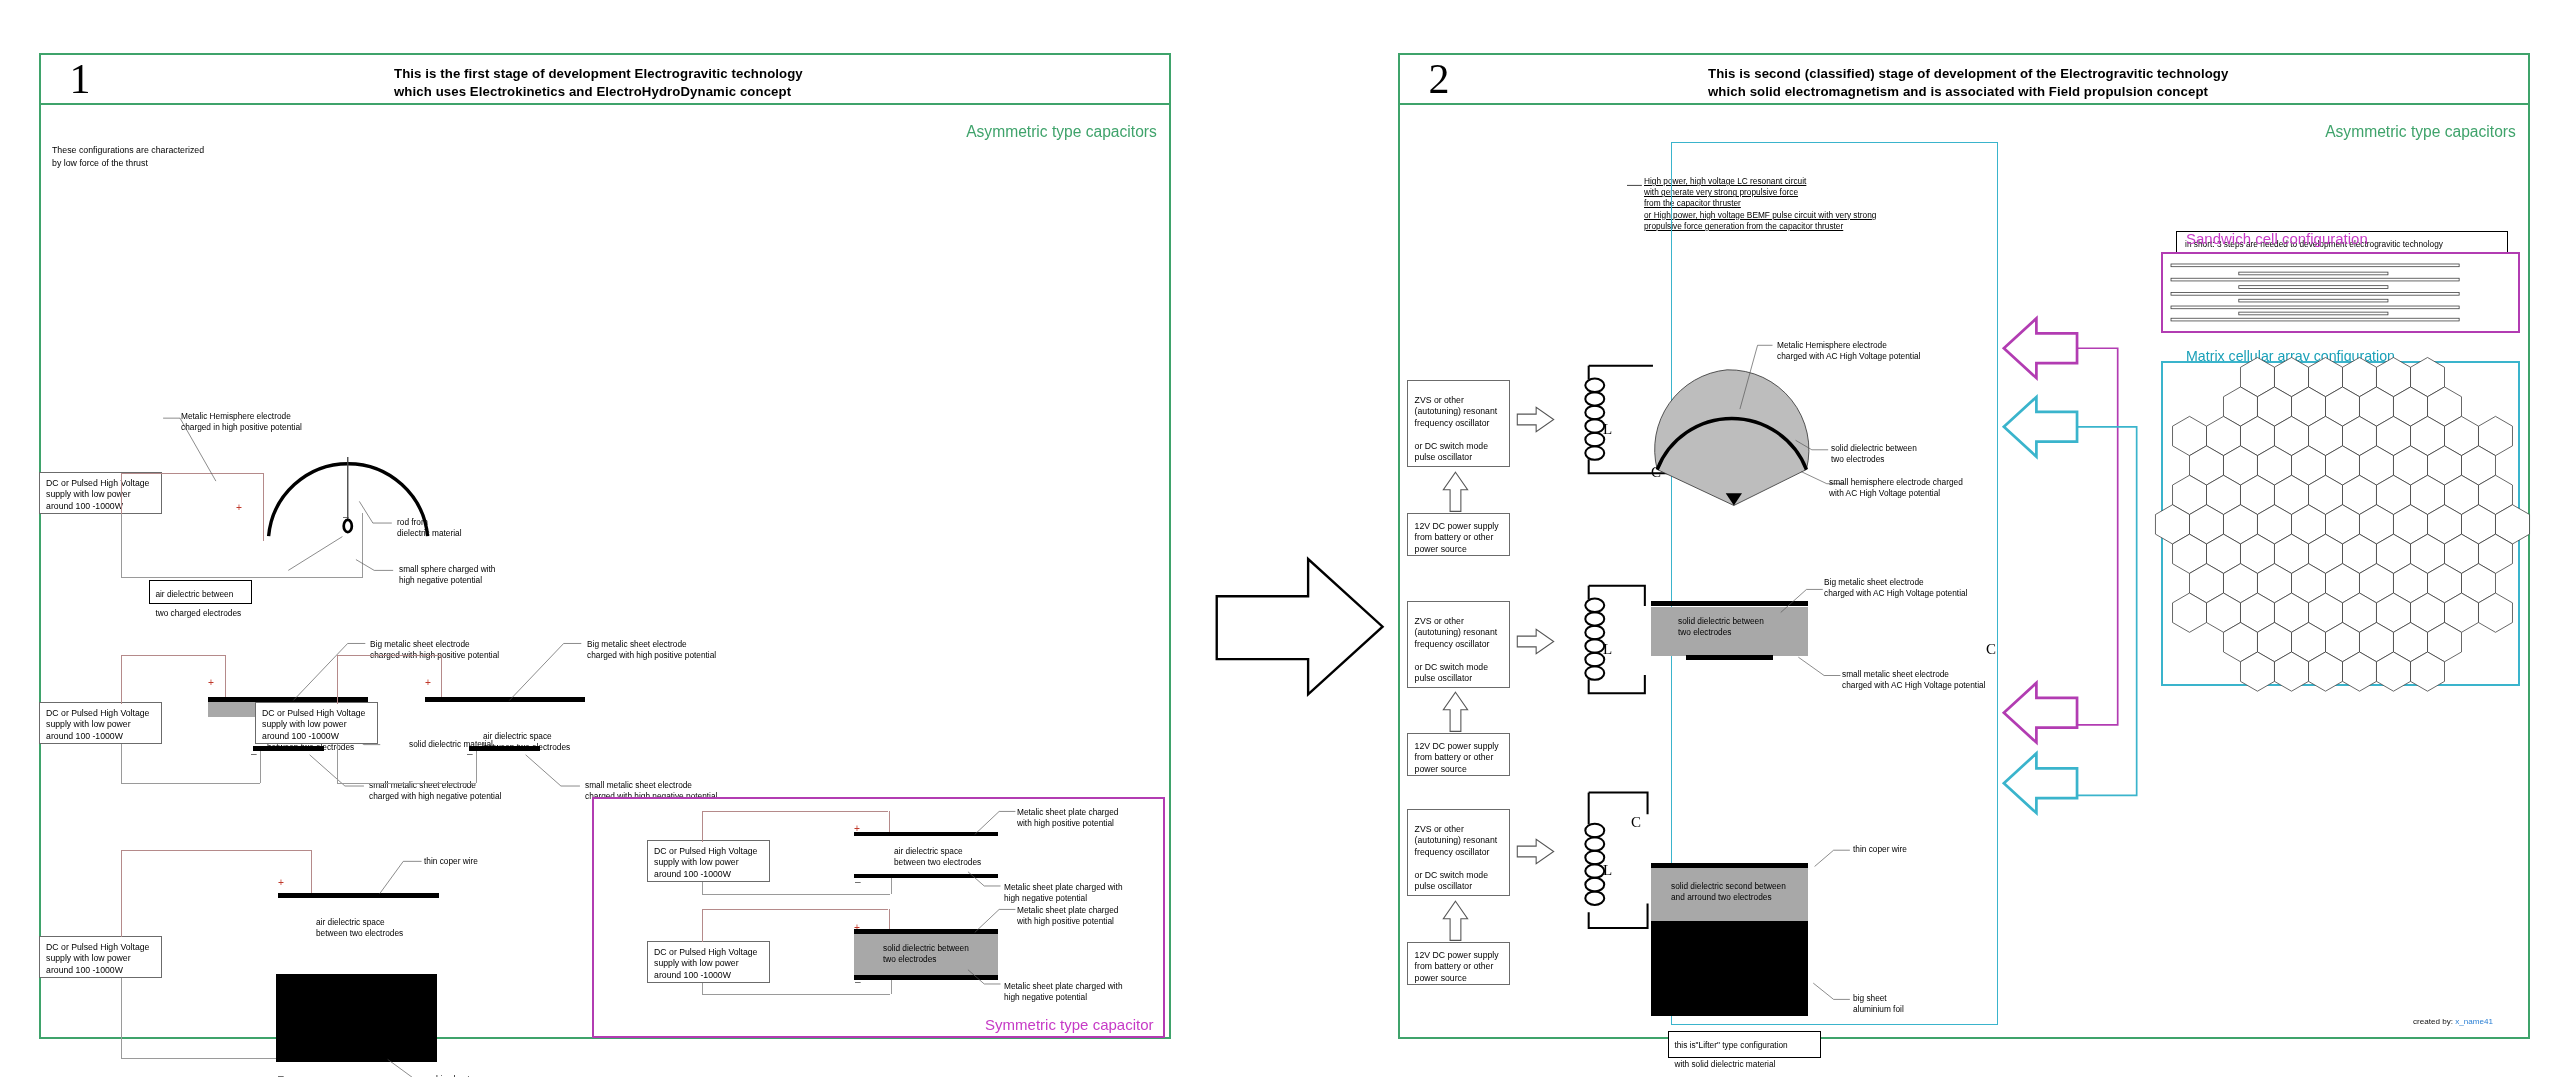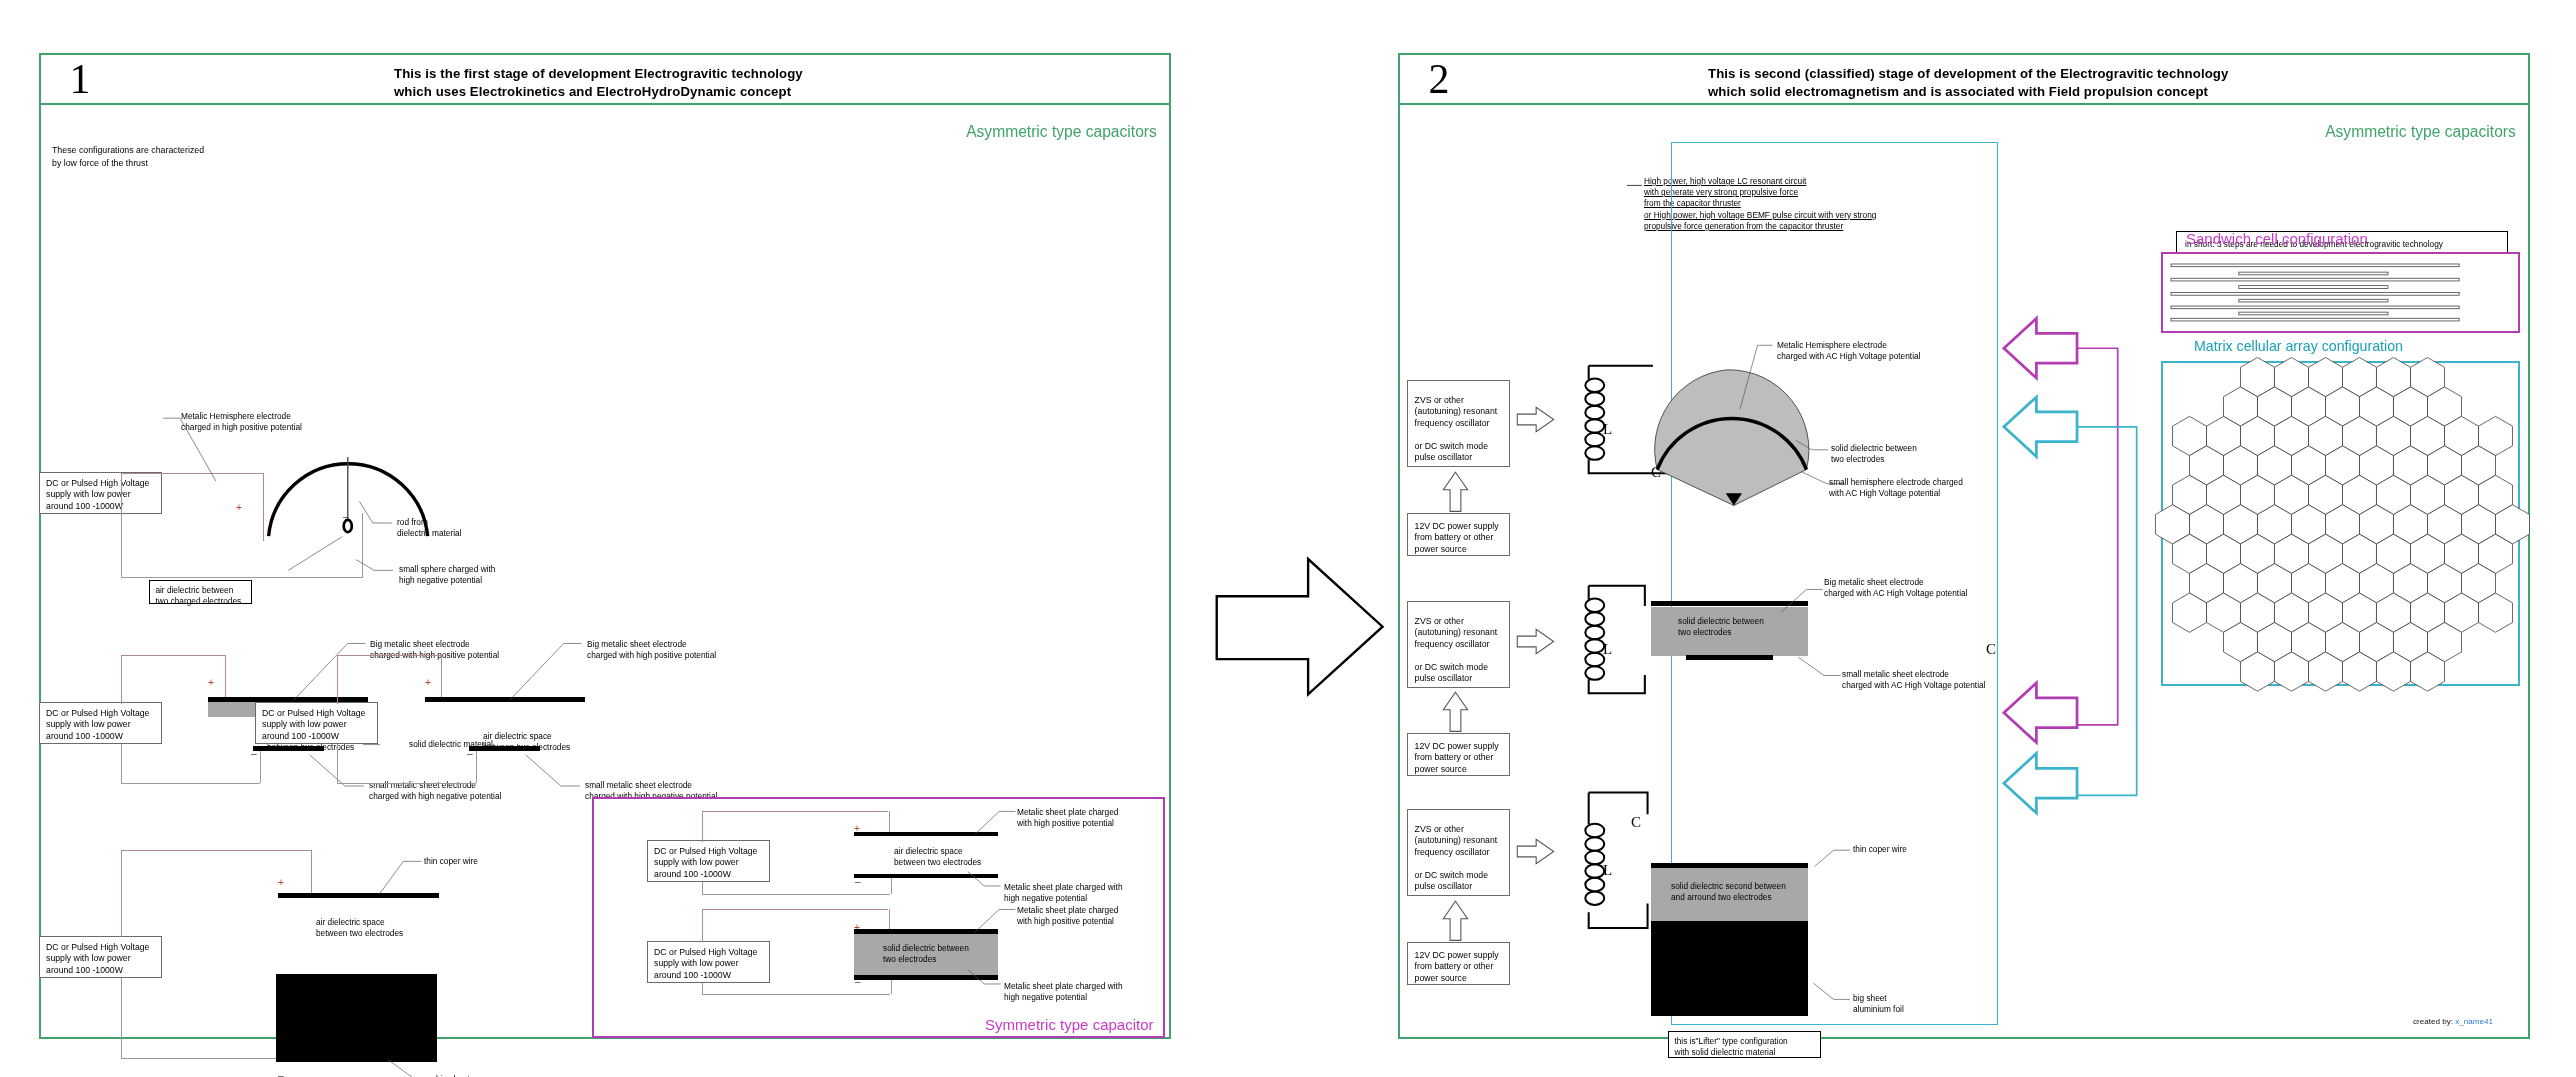--- a/index.html
+++ b/index.html
@@ -4,21 +4,21 @@
 <style>
   html,body{margin:0;padding:0;background:#fff;}
   body{width:2576px;height:1078px;position:relative;font-family:"Liberation Sans",sans-serif;color:#000;overflow:hidden;}
   .panel{position:absolute;border:2px solid #3fa36b;background:#fff;box-sizing:border-box;}
   .panel-head{position:absolute;left:0;top:0;right:0;height:50px;border-bottom:2px solid #3fa36b;box-sizing:border-box;}
   .panel-num{position:absolute;left:28.5px;top:1.4px;font-size:42px;line-height:47px;font-family:"Liberation Serif",serif;font-weight:400;}
   .panel-title{position:absolute;font-size:13.2px;line-height:18.3px;font-weight:600;letter-spacing:0.1px;}
   .asym-label{position:absolute;color:#3fa36b;font-size:15.6px;font-weight:400;}
   .note{position:absolute;font-size:8.8px;line-height:12px;}
   .note-sm{position:absolute;font-size:8.3px;line-height:11px;}
-  .box{position:absolute;border:0.7px solid #000;background:#fff;box-sizing:border-box;font-size:8.3px;line-height:11px;padding:4.1px 5.4px;}
+  .box{position:absolute;border:0.7px solid #000;background:#fff;box-sizing:border-box;font-size:8.3px;line-height:19px;padding:4.1px 5.4px;}
   .boxthin{position:absolute;border:0.7px solid #6b6b6b;background:#fff;box-sizing:border-box;font-size:8.7px;line-height:11.5px;padding:4.7px 6.1px;}
   .wire{position:absolute;background:#b58a8a;}
   .wire-n{position:absolute;background:#9a9a9a;}
   .plate{position:absolute;background:#000;}
   .dielec{position:absolute;background:#a8a8a8;}
   .sign{position:absolute;font-size:10.2px;color:#c0392b;font-family:"Liberation Sans",sans-serif;}
   .sign-neg{position:absolute;font-size:10.2px;color:#444;}
   .magenta-box{position:absolute;border:2px solid #b23cb2;box-sizing:border-box;background:#fff;}
   .magenta-label{position:absolute;color:#c63ac6;font-size:15px;}
   .teal-label{position:absolute;color:#1aa0b8;font-size:14.2px;}
@@ -438,21 +438,21 @@
         <rect x="100" y="42" width="220" height="4"></rect>
         <rect x="0" y="52" width="425" height="4"></rect>
         <rect x="100" y="62" width="220" height="4"></rect>
         <rect x="0" y="72" width="425" height="4"></rect>
         <rect x="100" y="81" width="220" height="4"></rect>
         <rect x="0" y="90" width="425" height="4"></rect>
       </g>
     </svg>
   </div>
 
-  <div class="teal-label" style="left:786px;top:283px;margin-left:8px;">Matrix cellular array configuration</div>
+  <div class="teal-label" style="left:786px;top:293px;">Matrix cellular array configuration</div>
   <div class="cyan-box" style="left:761px;top:306px;width:359px;height:325px;">
     <svg width="339" height="308" viewBox="0 0 500 455" style="left:9.5px;top:6.8px;">
       <g id="hexgrid" fill="#fff" stroke="#333" stroke-width="1.1">
           <polygon points="124.4,-18.5 149.5,-4.0 149.5,25.0 124.4,39.5 99.3,25.0 99.3,-4.0"></polygon>
           <polygon points="174.7,-18.5 199.8,-4.0 199.8,25.0 174.7,39.5 149.5,25.0 149.5,-4.0"></polygon>
           <polygon points="224.9,-18.5 250.0,-4.0 250.0,25.0 224.9,39.5 199.8,25.0 199.8,-4.0"></polygon>
           <polygon points="275.1,-18.5 300.2,-4.0 300.2,25.0 275.1,39.5 250.0,25.0 250.0,-4.0"></polygon>
           <polygon points="325.3,-18.5 350.5,-4.0 350.5,25.0 325.3,39.5 300.2,25.0 300.2,-4.0"></polygon>
           <polygon points="375.6,-18.5 400.7,-4.0 400.7,25.0 375.6,39.5 350.5,25.0 350.5,-4.0"></polygon>
           <polygon points="99.3,25.0 124.4,39.5 124.4,68.5 99.3,83.0 74.2,68.5 74.2,39.5"></polygon>

